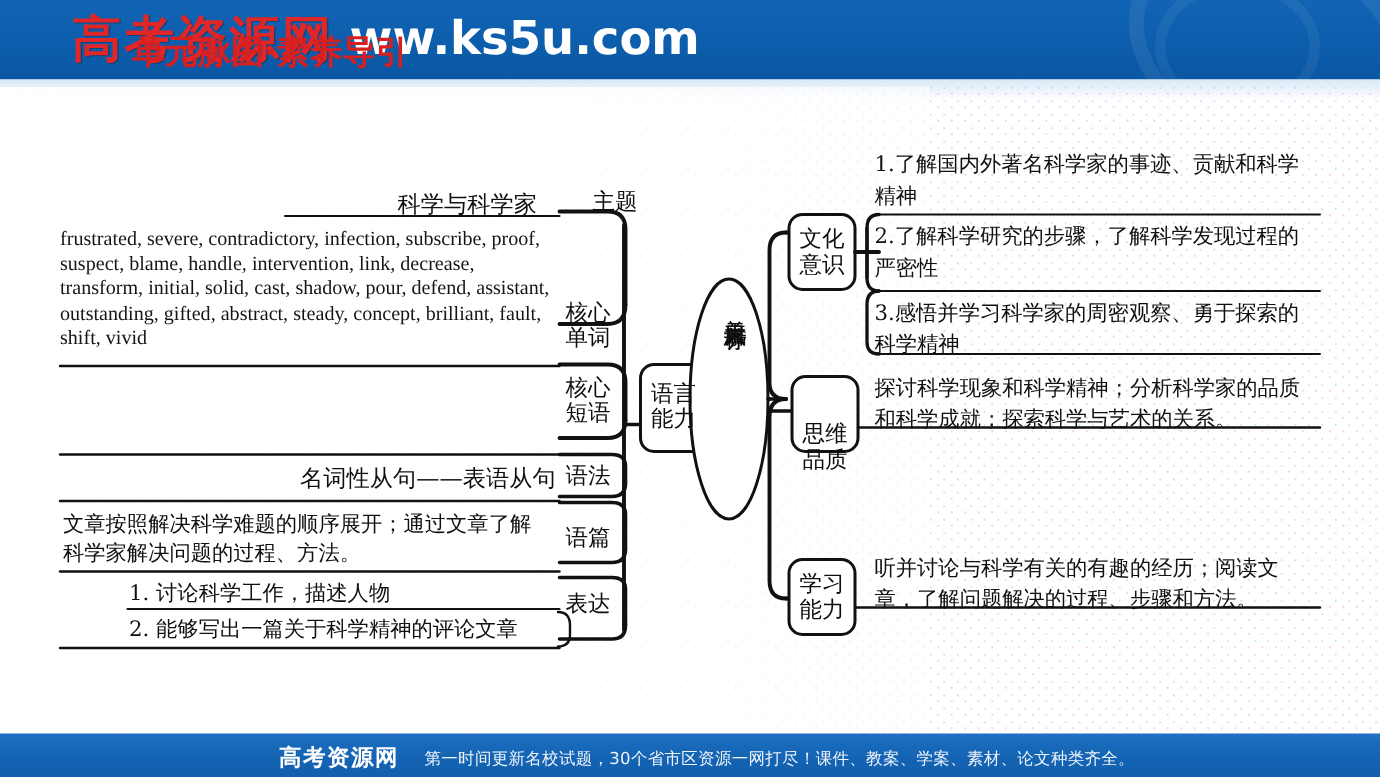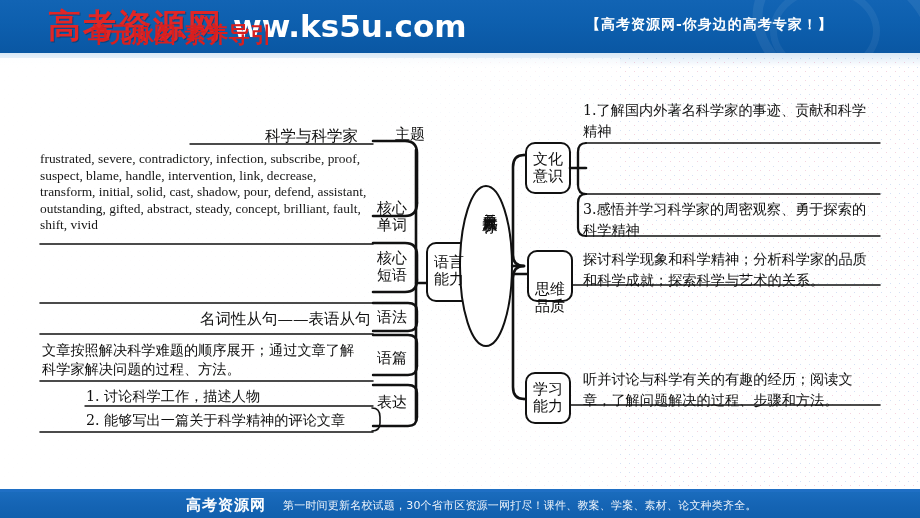--- a/index.html
+++ b/index.html
@@ -156,21 +156,20 @@
 <body>
 
 <div id="page">
 
   <div id="header">
     <div class="swirl"></div>
     <div class="swirl2"></div>
     <div id="hdr-logo">高考资源网</div>
     <div id="hdr-url">ww.ks5u.com</div>
     <div id="hdr-red-overlay">单元脉图·素养导引</div>
-    <div id="hdr-slogan">【高考资源网-你身边的高考专家！】</div>
   </div>
   <div id="hdr-fade"></div>
 
   <div id="dots"></div>
   <div id="dots-fade"></div>
 
   <svg id="diagram-svg" viewBox="0 0 920 518">
     <g fill="none" stroke="#111111" stroke-linecap="round" stroke-linejoin="round">
 
       <path d="M 373 141 L 405 141 Q 417 141 417 153 L 417 203" stroke-width="2.6"></path>
@@ -289,20 +288,21 @@
     <div>思维</div>
     <div>品质</div>
   </div>
 
   <div class="vert-label" style="left:533px; top:381px;">
     <div>学习</div>
     <div>能力</div>
   </div>
 
   <div class="txt cn-right" style="left:583px; top:100px; width:296px;">1.了解国内外著名科学家的事迹、贡献和科学精神</div>
+  <div class="txt cn-right" style="left:583px; top:148px; width:296px;">2.了解科学研究的步骤，了解科学发现过程的严密性</div>
   <div class="txt cn-right" style="left:583px; top:199px; width:296px;">3.感悟并学习科学家的周密观察、勇于探索的科学精神</div>
 
   <div class="txt cn-right" style="left:583px; top:249px; width:296px;">探讨科学现象和科学精神；分析科学家的品质和科学成就；探索科学与艺术的关系。</div>
 
   <div class="txt cn-right" style="left:583px; top:369px; width:296px;">听并讨论与科学有关的有趣的经历；阅读文章，了解问题解决的过程、步骤和方法。</div>
 
   <div id="foot-rule"></div>
   <div id="footer">
     <div id="foot-logo">高考资源网</div>
     <div id="foot-text">第一时间更新名校试题，30个省市区资源一网打尽！课件、教案、学案、素材、论文种类齐全。</div>

